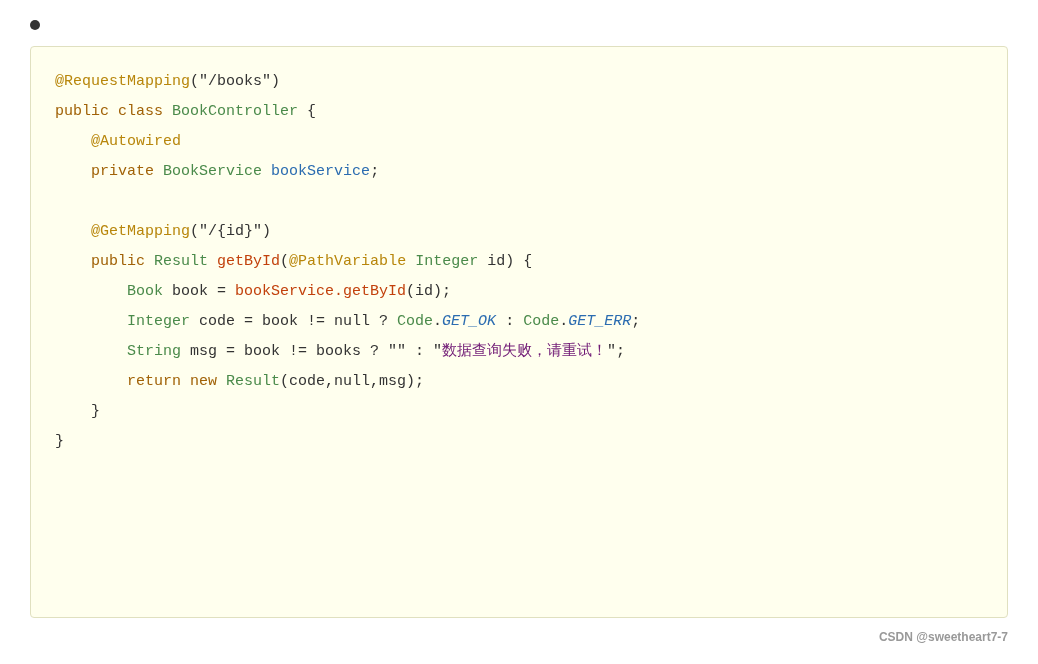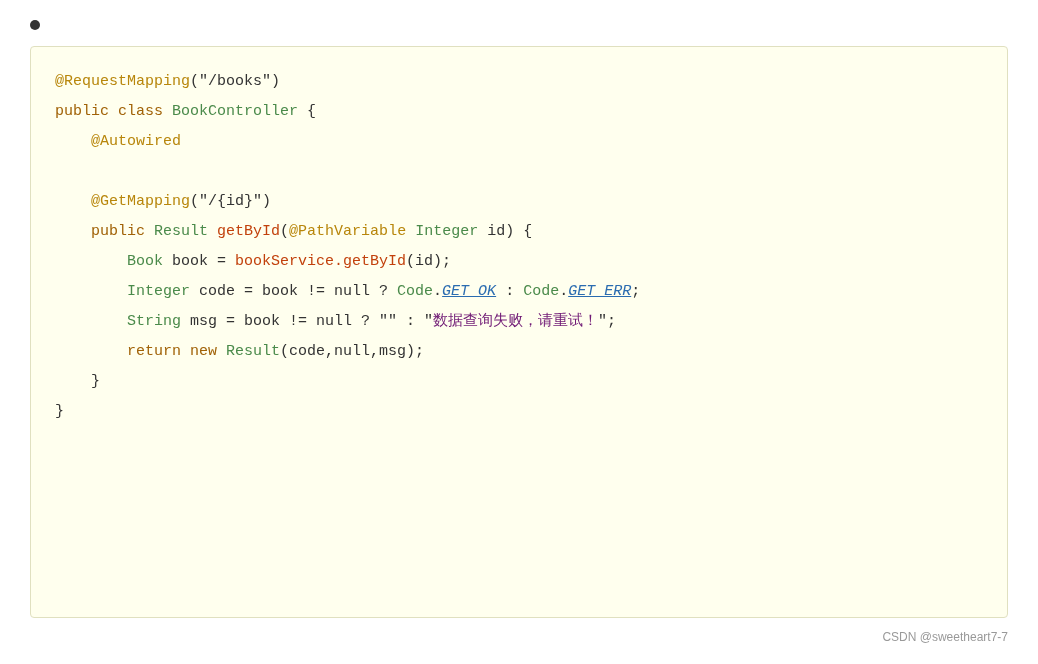--- a/index.html
+++ b/index.html
@@ -56,58 +56,60 @@
       white-space: pre;
     }
 
     
     .c-annotation { color: #b8860b; }       
     .c-keyword { color: #a16207; }           
     .c-type { color: #4a8a4a; }              
     .c-method { color: #c2410c; }            
     .c-variable { color: #2b6cb0; }            
     .c-plain { color: #333333; }             
-    .c-italic { font-style: italic; color: #2b6cb0; text-decoration: underline; }   
+    .c-italic { font-style: italic; color: #2b6cb0; }   
     .c-chinese { color: #701a75; }
 
     .watermark {
       text-align: right;
       color: #999;
       font-size: 12px;
       margin-top: 12px;
       font-family: Arial, sans-serif;
+      font-weight: bold;
     }
   </style>
 </head>
 <body>
 
 <div class="bullet-heading">
   <div class="bullet-dot"></div>
 </div>
 
 <div class="code-block">
 
   <span class="code-line"><span class="c-annotation">@RequestMapping</span><span class="c-plain">("/books")</span></span>
 
   <span class="code-line"><span class="c-keyword">public class</span><span class="c-plain"> </span><span class="c-type">BookController</span><span class="c-plain"> {</span></span>
 
   <span class="code-line"><span class="c-plain">    </span><span class="c-annotation">@Autowired</span></span>
 
+  <span class="code-line"><span class="c-plain">    </span><span class="c-keyword">private</span><span class="c-plain"> </span><span class="c-type">BookService</span><span class="c-plain"> </span><span class="c-variable">bookService</span><span class="c-plain">;</span></span>
 
   <span class="code-line"> </span>
 
   <span class="code-line"><span class="c-plain">    </span><span class="c-annotation">@GetMapping</span><span class="c-plain">("/{id}")</span></span>
 
   <span class="code-line"><span class="c-plain">    </span><span class="c-keyword">public</span><span class="c-plain"> </span><span class="c-type">Result</span><span class="c-plain"> </span><span class="c-method">getById</span><span class="c-plain">(</span><span class="c-annotation">@PathVariable</span><span class="c-plain"> </span><span class="c-type">Integer</span><span class="c-plain"> id) {</span></span>
 
   <span class="code-line"><span class="c-plain">        </span><span class="c-type">Book</span><span class="c-plain"> book = </span><span class="c-method">bookService.getById</span><span class="c-plain">(id);</span></span>
 
   <span class="code-line"><span class="c-plain">        </span><span class="c-type">Integer</span><span class="c-plain"> code = book != null ? </span><span class="c-type">Code</span><span class="c-plain">.</span><span class="c-italic">GET_OK</span><span class="c-plain"> : </span><span class="c-type">Code</span><span class="c-plain">.</span><span class="c-italic">GET_ERR</span><span class="c-plain">;</span></span>
 
-  <span class="code-line"><span class="c-plain">        </span><span class="c-type">String</span><span class="c-plain"> msg = book != null ? "" : "</span><span class="c-chinese">数据查询失败，请重试！</span><span class="c-plain">";</span></span>
+  <span class="code-line"><span class="c-plain">        </span><span class="c-type">String</span><span class="c-plain"> msg = book != books ? "" : "</span><span class="c-chinese">数据查询失败，请重试！</span><span class="c-plain">";</span></span>
 
   <span class="code-line"><span class="c-plain">        </span><span class="c-keyword">return</span><span class="c-plain"> </span><span class="c-keyword">new</span><span class="c-plain"> </span><span class="c-type">Result</span><span class="c-plain">(code,null,msg);</span></span>
 
   <span class="code-line"><span class="c-plain">    }</span></span>
 
   <span class="code-line"><span class="c-plain">}</span></span>
 
 </div>
 
 <div class="watermark">

